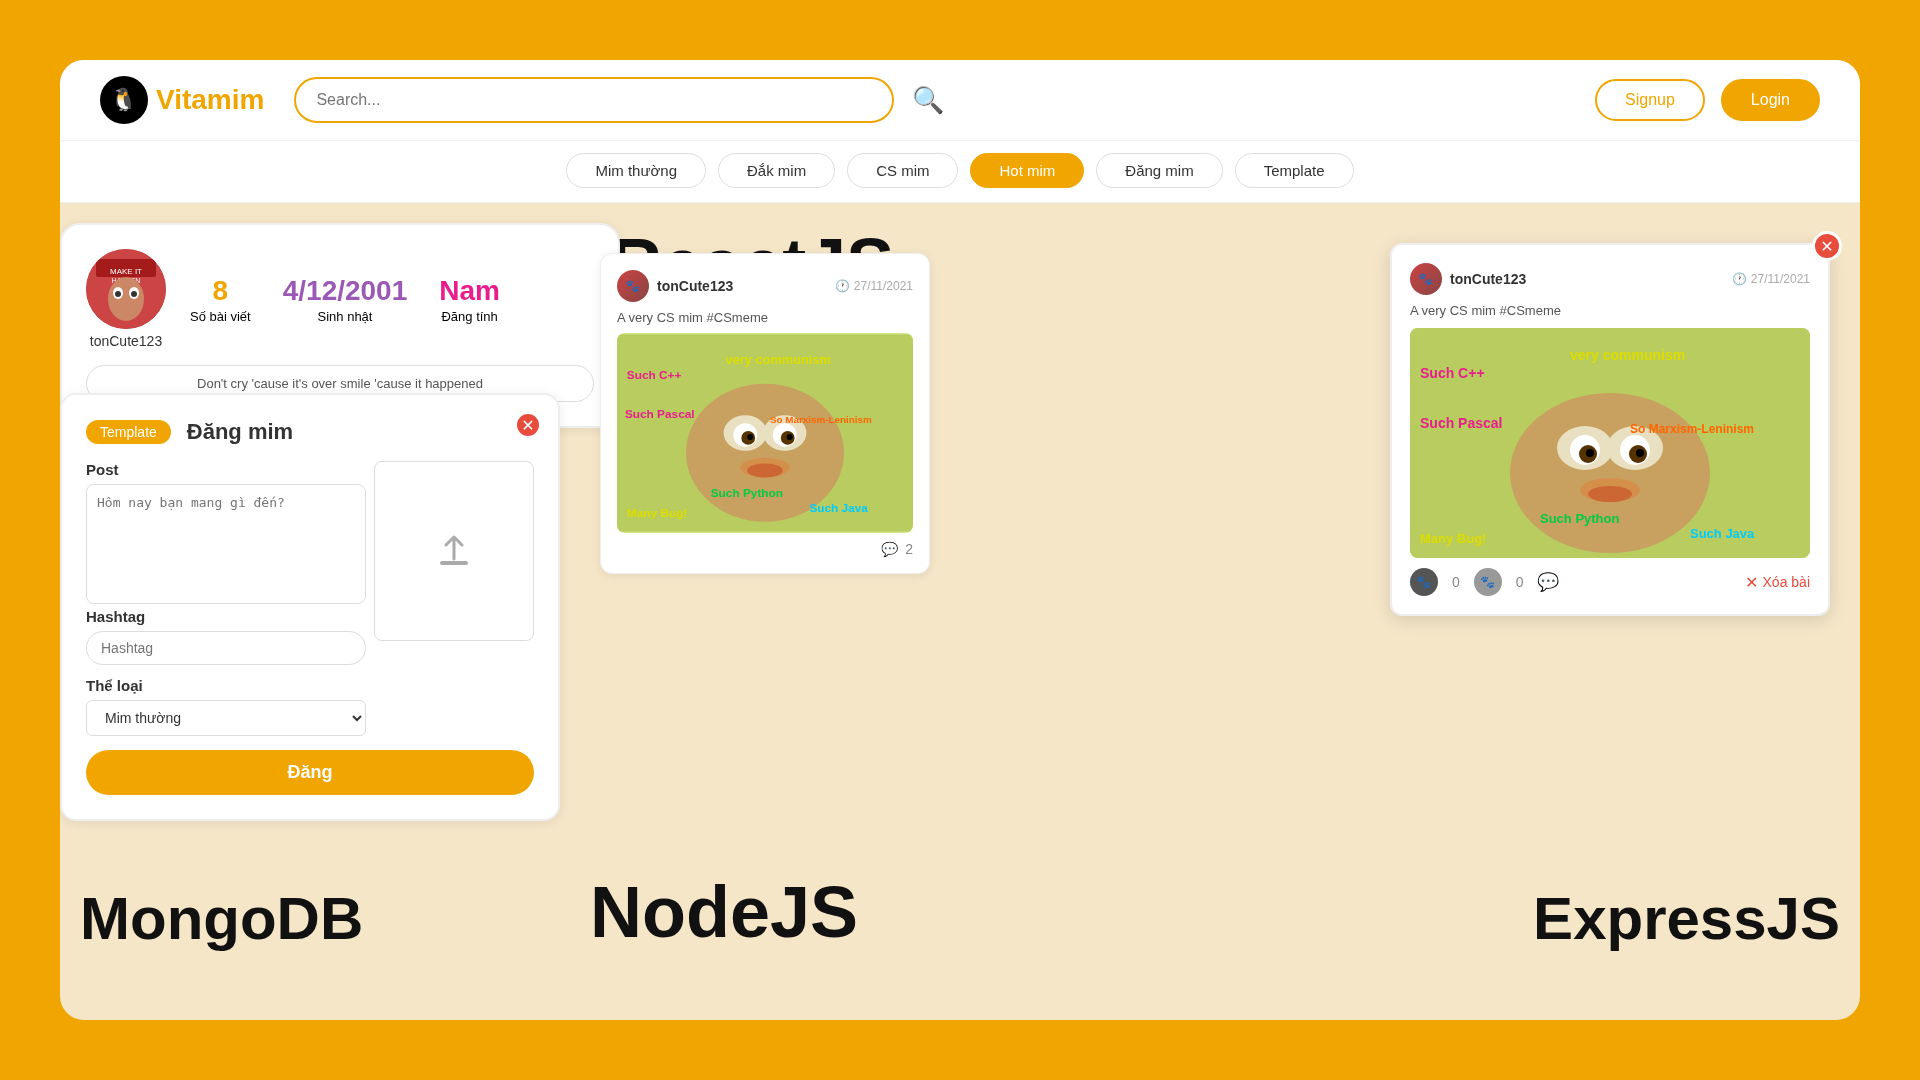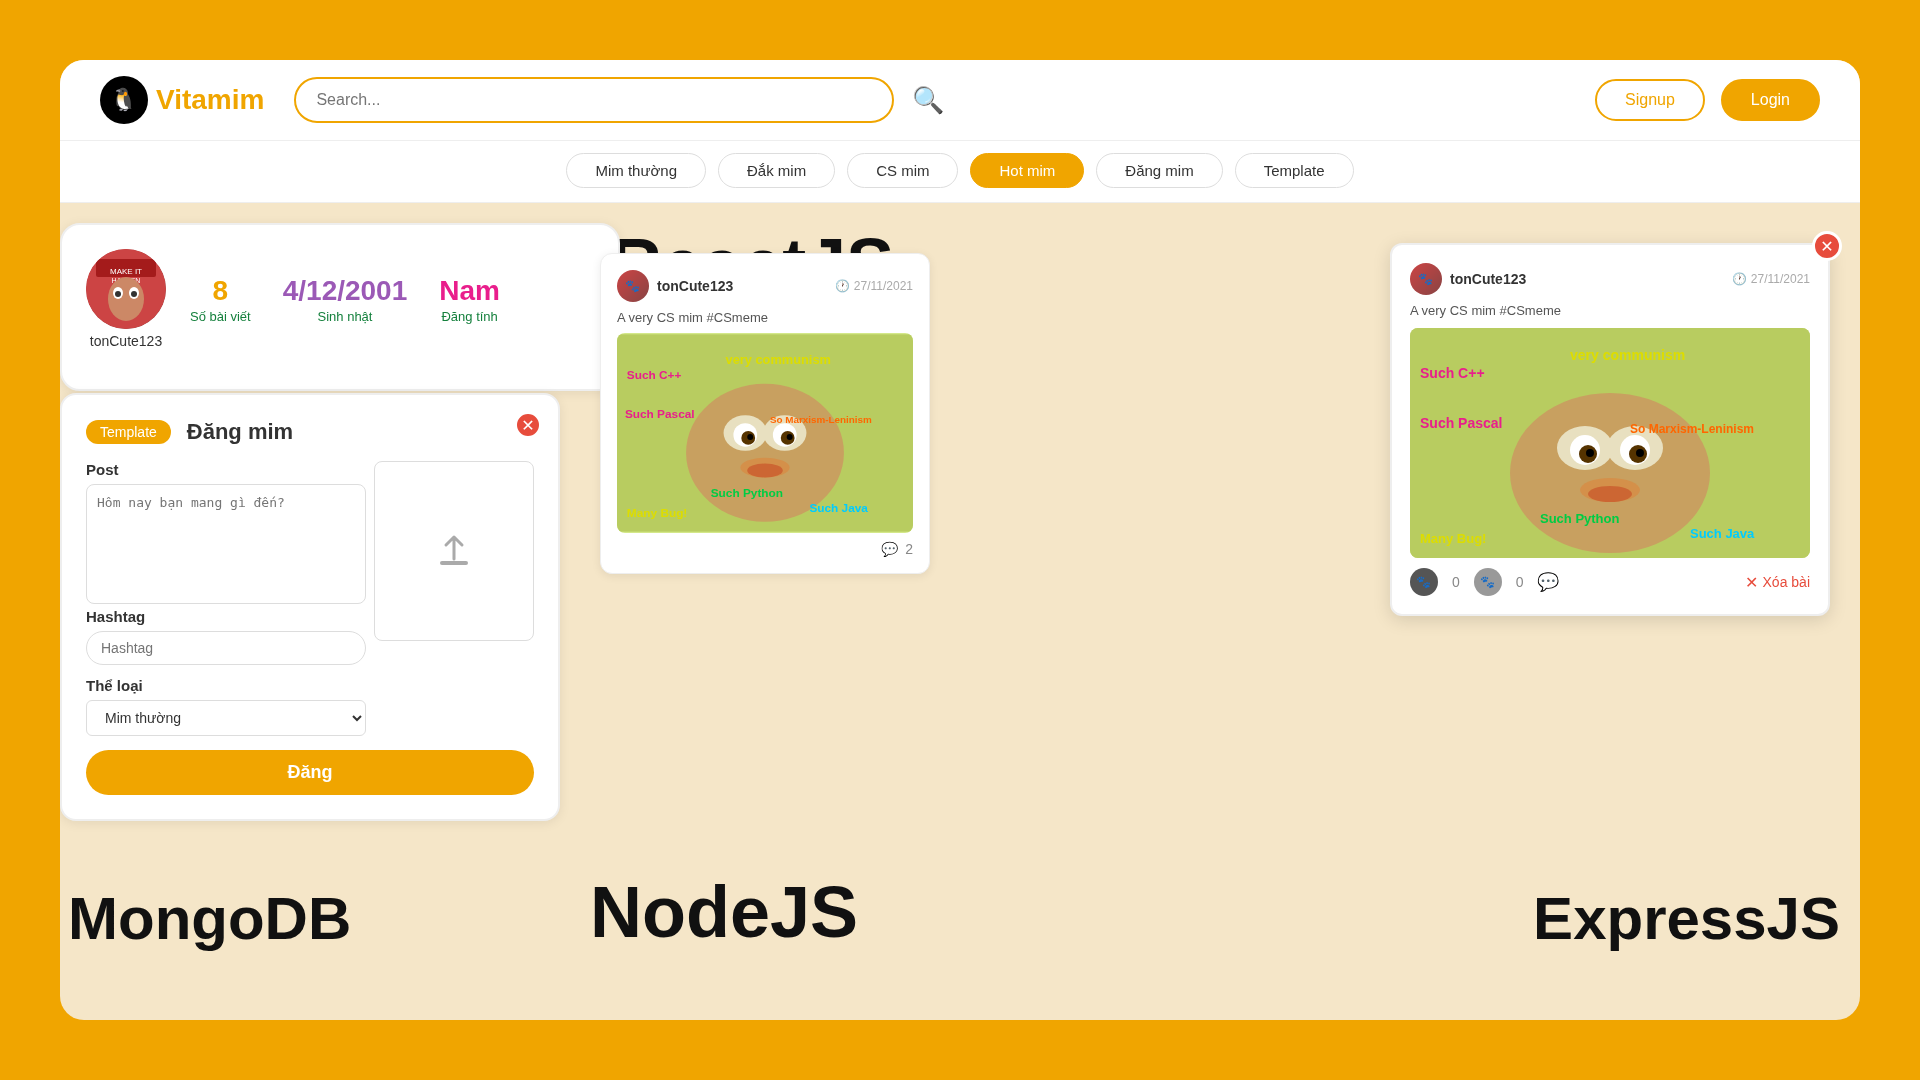--- a/index.html
+++ b/index.html
@@ -139,21 +139,21 @@
     
     .tech-label {
       font-size: 72px;
       font-weight: 900;
       color: #111;
       position: absolute;
       font-family: Arial Black, sans-serif;
     }
     .reactjs-label { top: 20px; left: 550px; }
     .nodejs-label { bottom: 80px; left: 530px; }
-    .mongodb-label { bottom: 80px; left: 8px; font-size: 60px; }
+    .mongodb-label { bottom: 80px; left: 20px; font-size: 60px; }
     .expressjs-label { bottom: 80px; right: 20px; font-size: 60px; }
 
     
     .profile-card {
       position: absolute;
       top: 20px;
       left: 0px;
       width: 560px;
       background: white;
       border-radius: 20px;
@@ -197,21 +197,21 @@
     .stat-item {
       text-align: center;
     }
     .stat-value {
       font-size: 28px;
       font-weight: bold;
       color: #F0A500;
     }
     .stat-value.purple { color: #9B59B6; }
     .stat-value.pink { color: #E91E8C; }
-    .stat-label { font-size: 13px; color: #15803d; margin-top: 2px; }
+    .stat-label { font-size: 13px; color: #000000; margin-top: 2px; }
     .username { font-size: 14px; text-align: center; color: #333; margin-top: 4px; }
     .bio-box {
       border: 1.5px solid #ddd;
       border-radius: 20px;
       padding: 10px 20px;
       font-size: 13px;
       color: #555;
       text-align: center;
       margin-top: 8px;
     }
@@ -517,20 +517,21 @@
           <div class="stat-item">
             <div class="stat-value purple">4/12/2001</div>
             <div class="stat-label">Sinh nhật</div>
           </div>
           <div class="stat-item">
             <div class="stat-value pink">Nam</div>
             <div class="stat-label">Đăng tính</div>
           </div>
         </div>
       </div>
+      <div class="bio-box">Don't cry 'cause it's over smile 'cause it happened</div>
     </div>
 
     <div class="post-form-card">
       <div class="close-btn">✕</div>
       <div class="form-header">
         <span class="template-badge">Template</span>
         <span class="form-title">Đăng mim</span>
       </div>
       <div class="form-row">
         <div class="form-col">

